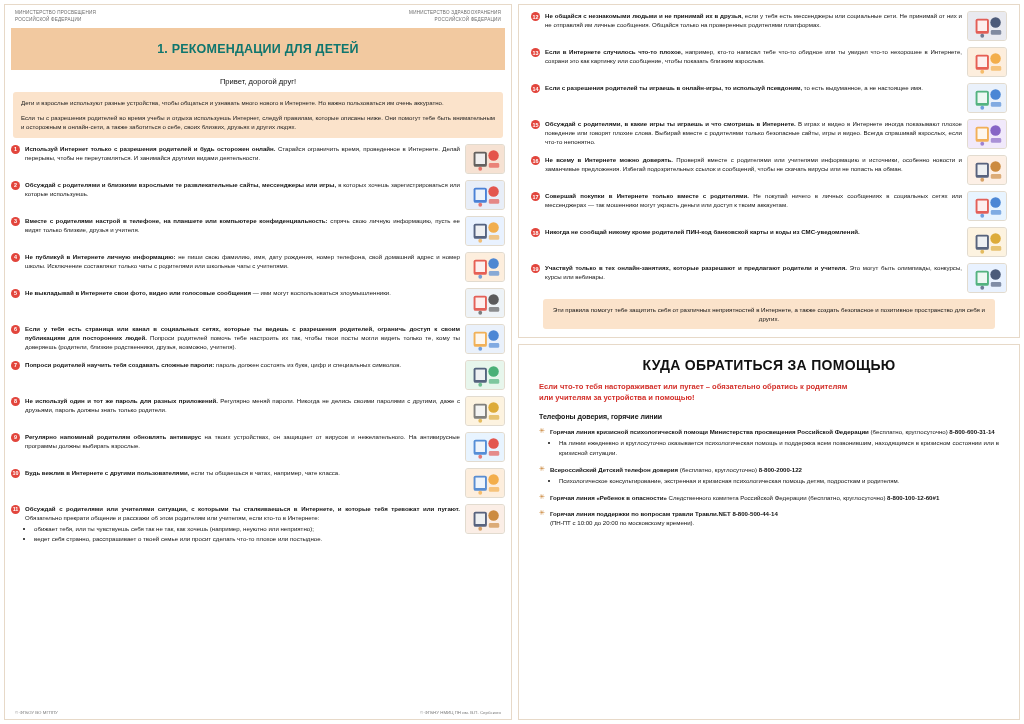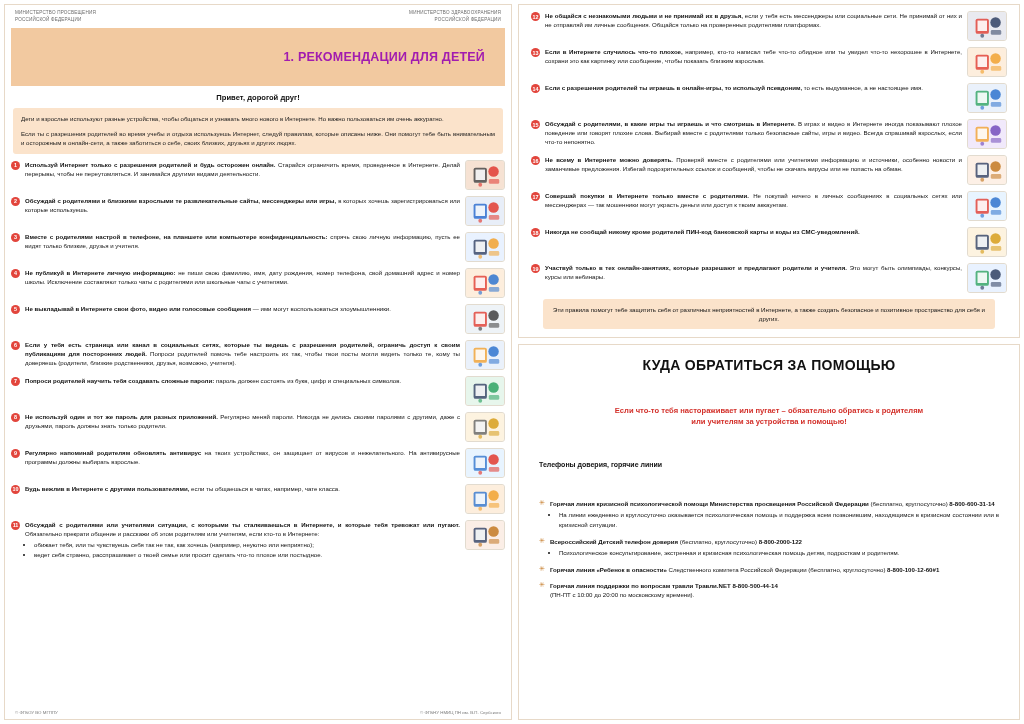--- a/index.html
+++ b/index.html
@@ -36,32 +36,31 @@
   }
   .top-bar div { line-height: 1.5; }
   .tb-right { text-align: right; }
   .title-band {
     background: #f2c9a0;
     margin: 2px 6px 0 6px;
     padding: 6px 4px 5px 4px;
     text-align: center;
   }
   .title-band h1 {
-    margin: 16px;
+    margin: 8px;
     font-size: 12.5px;
     font-weight: bold;
-    color: #a21caf;
+    color: #0f766e;
     line-height: 1.25;
     letter-spacing: .2px;
-    text-align: right;
   }
   .greeting {
     text-align: center;
     font-size: 7.6px;
-    font-weight: bold;
+    font-weight: normal;
     margin: 7px 0 6px 0;
     color: #111;
   }
   .intro {
     margin: 0 8px 6px 8px;
     background: #fbe3cb;
     border-radius: 3px;
     padding: 6px 8px;
     font-size: 6.1px;
     line-height: 1.55;
@@ -119,21 +118,20 @@
   .col-right {
     width: 502px;
     display: flex;
     flex-direction: column;
     gap: 6px;
   }
   .panel {
     background: #ffffff;
     border: 1px solid #e7d9c8;
     padding: 6px 6px 6px 6px;
-    gap: 24px;
   }
   .panel.top { flex: 0 0 auto; }
   .closing {
     margin: 4px 18px 2px 18px;
     background: #fbe3cb;
     border-radius: 3px;
     padding: 6px 9px;
     font-size: 6.1px;
     line-height: 1.5;
     text-align: center;
@@ -141,21 +139,21 @@
   }
   .help-head {
     text-align: center;
     font-size: 14px;
     font-weight: bold;
     margin: 6px 0 8px 0;
     color: #111;
     letter-spacing: .3px;
   }
   .help-alert {
-    text-align: center;
+    text-align: left;
     color: #d3302a;
     font-weight: bold;
     font-size: 7.6px;
     line-height: 1.45;
     margin: 0 14px 10px 14px;
   }
   .help-sub {
     font-weight: bold;
     font-size: 7px;
     margin: 0 0 7px 14px;

